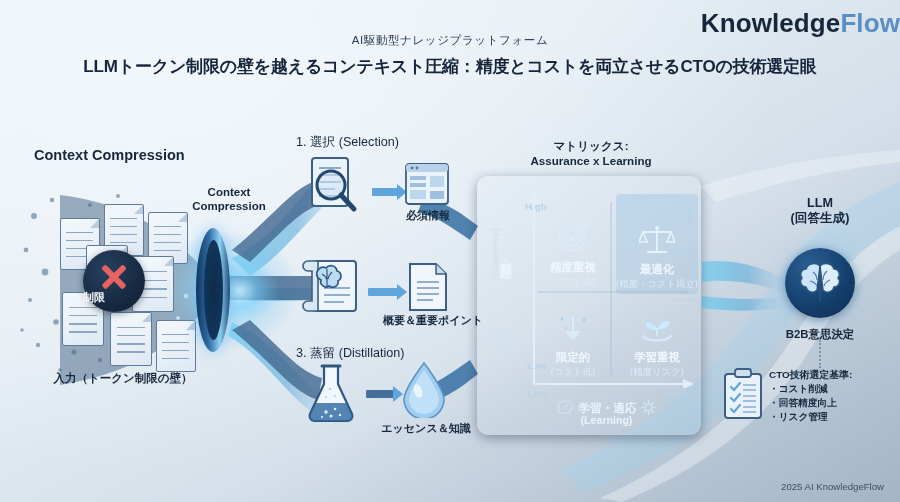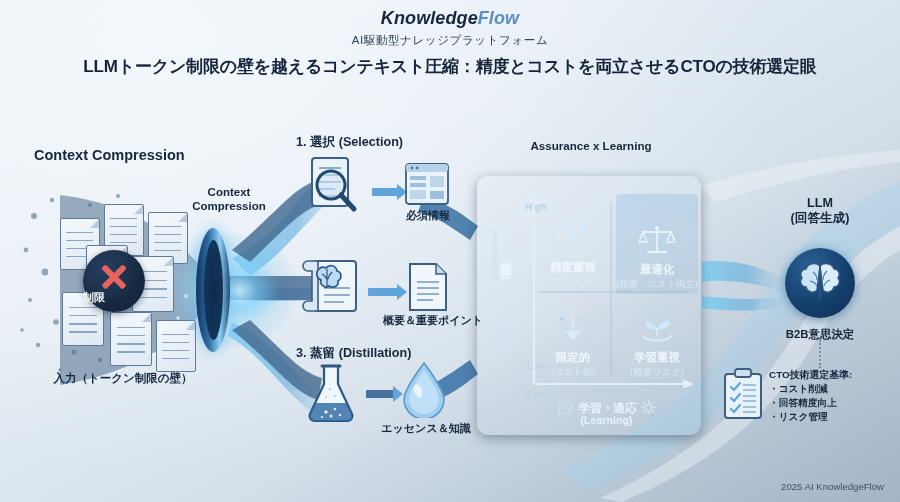--- a/index.html
+++ b/index.html
@@ -18,21 +18,21 @@
       linear-gradient(150deg, #eef4f9 0%, #e5edf4 34%, #d4dfe9 62%, #b6c5d4 84%, #a4b4c6 100%);
     user-select: none;
   }
 
   
   .bg-svg { position: absolute; inset: 0; width: 900px; height: 502px; pointer-events: none; }
 
   
   .brand {
     position: absolute; top: 8px; left: 0; width: 900px;
-    text-align: center; font-size: 18px; font-weight: bold; letter-spacing: .1px; font-style: italic;
+    text-align: right; font-size: 26px; font-weight: bold; letter-spacing: .1px;
   }
   .brand .b1 { color: #16273d; }
   .brand .b2 { color: #5a8fc4; }
   .subtitle {
     position: absolute; top: 33px; left: 0; width: 900px; text-align: center;
     font-size: 11.5px; color: #2c3e54; letter-spacing: .6px;
   }
   .headline {
     position: absolute; top: 55px; left: 0; width: 900px; text-align: center;
     font-size: 17px; font-weight: bold; color: #14243a; letter-spacing: -0.2px;
@@ -94,21 +94,21 @@
     border-radius: 50%; background: radial-gradient(ellipse at 50% 50%, #0e2b4c 0%, #14395f 100%);
   }
   .lens-glow {
     position: absolute; left: 176px; top: 232px; width: 150px; height: 118px;
     background: radial-gradient(ellipse 58px 48px at 42% 50%, rgba(200,240,255,.95) 0%, rgba(120,205,250,.55) 32%, rgba(90,180,240,0) 70%);
     filter: blur(1px);
   }
 
   
   .step-title {
-    position: absolute; font-size: 12.6px; font-weight: bold; color: #16273d; white-space: nowrap;
+    position: absolute; font-size: 12.6px; font-weight: normal; color: #16273d; white-space: nowrap;
   }
   .step-cap {
     position: absolute; font-size: 11px; font-weight: bold; color: #17293f;
     text-align: center; white-space: nowrap;
   }
 
   .arrow-lite {
     position: absolute; height: 8px; background: #5fa5dc; border-radius: 1px;
   }
   .arrow-lite::after {
@@ -427,20 +427,21 @@
   </svg>
   <div class="arrow-lite" style="left:366px;top:390px;width:28px; background:#45709c;"></div>
   <svg class="icon-wrap" style="left:400px;top:360px;" width="48" height="58" viewBox="0 0 48 58">
     <path d="M24 3 C24 3 44 29 44 39 a20 20 0 0 1 -40 0 C4 29 24 3 24 3 z" fill="#9fcef0" stroke="#5d95c4" stroke-width="1.6"></path>
     <path d="M24 10 C24 10 39 31 39 39 a15 15 0 0 1 -30 0 C9 31 24 10 24 10 z" fill="#c9e5f8" opacity="0.75"></path>
     <ellipse cx="18" cy="31" rx="4" ry="7" fill="#ffffff" opacity="0.65" transform="rotate(-20 18 31)"></ellipse>
   </svg>
   <div class="step-cap" style="left:376px;top:421px;width:100px;">エッセンス＆知識</div>
 
   <div class="matrix-head">
+    <div>マトリックス:</div>
     <div>Assurance x Learning</div>
   </div>
 
   <div class="matrix">
 
     <div class="ylab">
       <div style="display:flex;align-items:center;justify-content:center;gap:0px;">
         <span class="vert en">(Assurance)</span>
         <span class="vert">精度・保証</span>
       </div>

